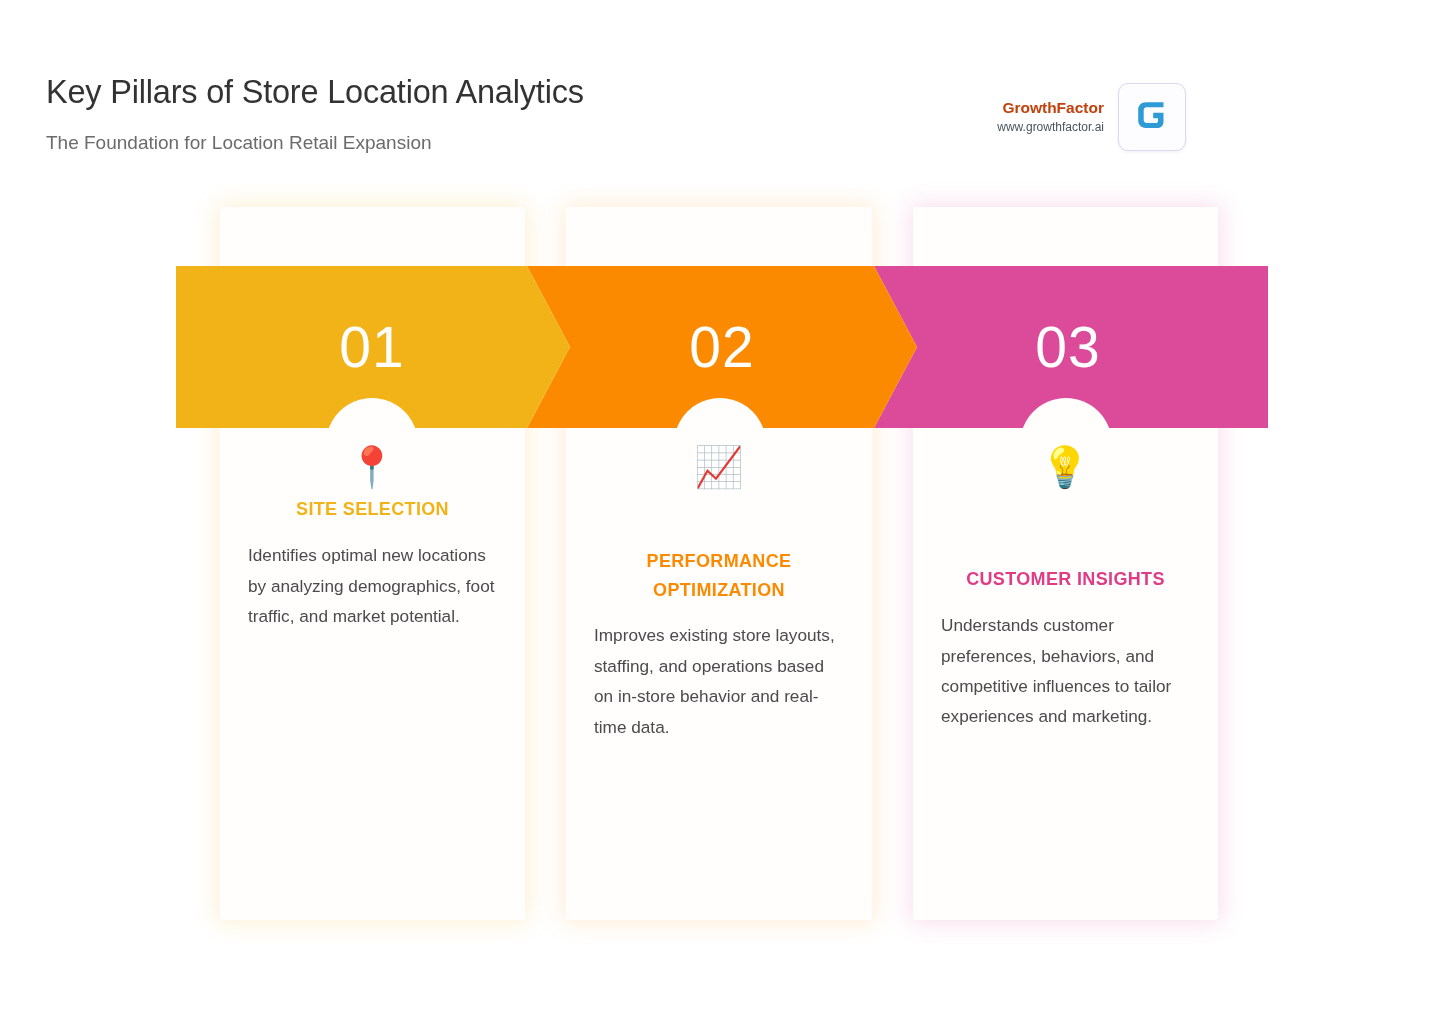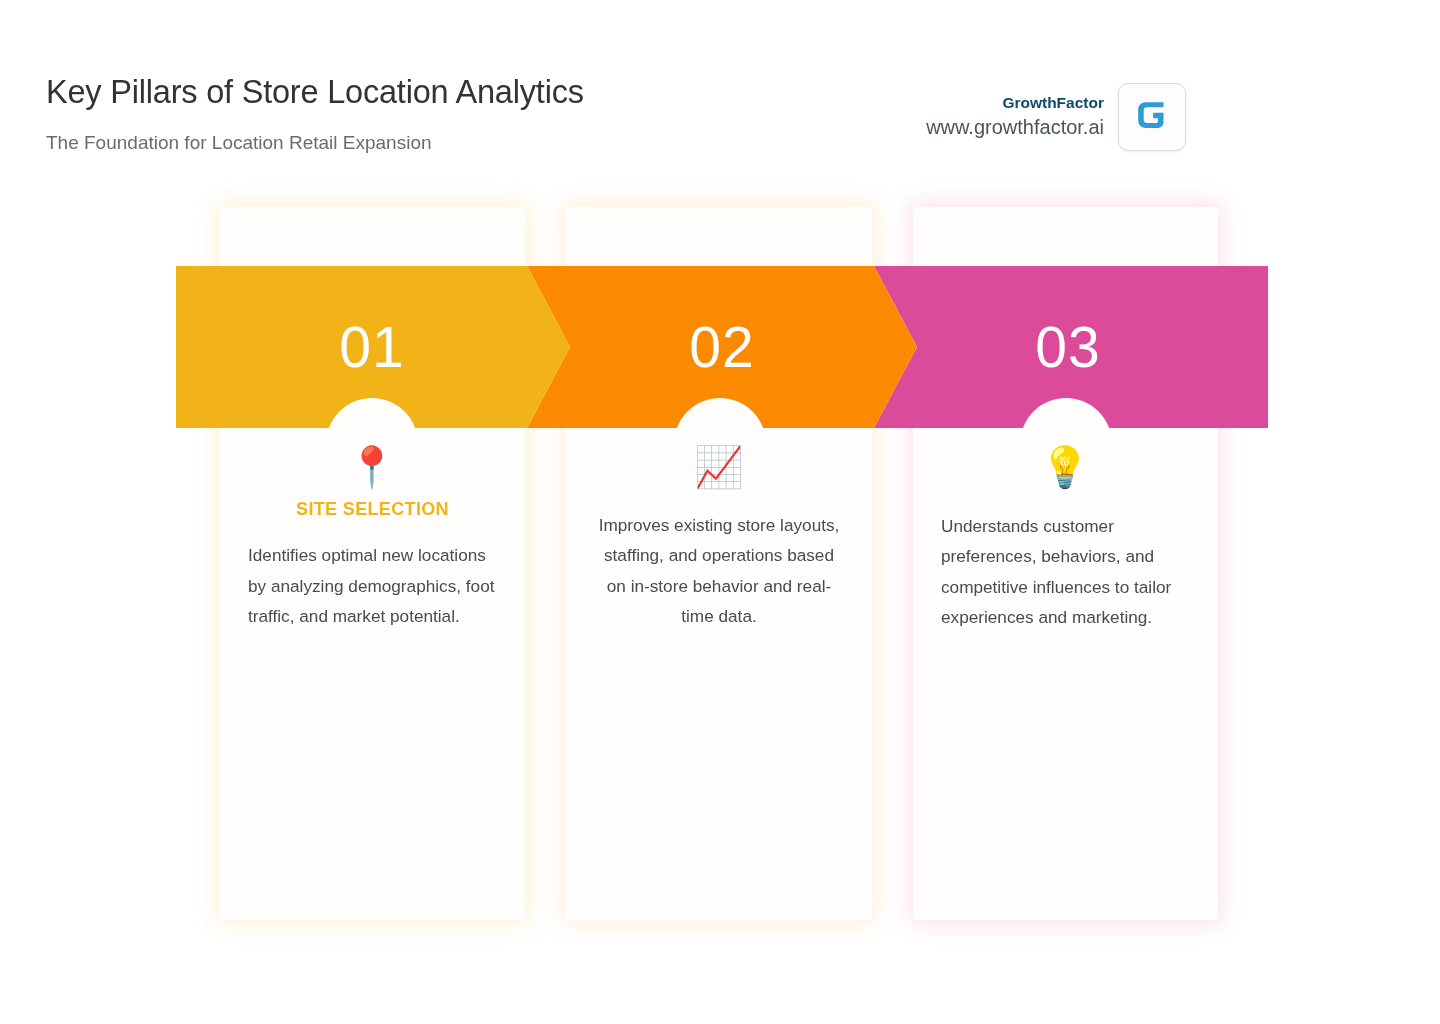--- a/index.html
+++ b/index.html
@@ -51,25 +51,25 @@
     align-items: center;
     gap: 14px;
   }
   #brand-text {
     text-align: right;
     line-height: 1.28;
   }
   #brand-name {
     font-size: 15.5px;
     font-weight: bold;
-    color: #0c4a6e;
+    color: #c2410c;
     white-space: nowrap;
   }
   #brand-url {
-    font-size: 20px;
+    font-size: 12px;
     font-weight: 400;
     color: #4a545c;
     white-space: nowrap;
     margin-top: 2px;
   }
   #brand-logo {
     width: 66px;
     height: 66px;
     border-radius: 10px;
     background: #fdfdff;
@@ -122,21 +122,21 @@
   #heading-2 { color: #FC8A00; margin-top: 52px; }
   #heading-3 { color: #E03B85; margin-top: 70px; }
 
   .card-desc {
     font-size: 17.2px;
     line-height: 1.77;
     color: #4b4b4b;
     margin-top: 16px;
     text-align: left;
   }
-  #desc-2 { margin-top: 15px; text-align: center; }
+  #desc-2 { margin-top: 15px; }
   #desc-3 { margin-top: 16px; }
 
   
   #banner {
     position: absolute;
     left: 176px;
     top: 266px;
     width: 1092px;
     height: 162px;
   }
@@ -187,27 +187,29 @@
   <div class="card-body">
     <div class="card-icon">📍</div>
     <div class="card-heading" id="heading-1">SITE SELECTION</div>
     <div class="card-desc" id="desc-1">Identifies optimal new locations by analyzing demographics, foot traffic, and market potential.</div>
   </div>
 </div>
 
 <div class="card" id="card-2">
   <div class="card-body">
     <div class="card-icon">📈</div>
+    <div class="card-heading" id="heading-2">PERFORMANCE OPTIMIZATION</div>
     <div class="card-desc" id="desc-2">Improves existing store layouts, staffing, and operations based on in-store behavior and real-time data.</div>
   </div>
 </div>
 
 <div class="card" id="card-3">
   <div class="card-body">
     <div class="card-icon">💡</div>
+    <div class="card-heading" id="heading-3">CUSTOMER INSIGHTS</div>
     <div class="card-desc" id="desc-3">Understands customer preferences, behaviors, and competitive influences to tailor experiences and marketing.</div>
   </div>
 </div>
 
 <div id="banner">
   <svg width="1092" height="162" viewBox="0 0 1092 162">
     <defs>
       <mask id="notch-mask">
         <rect x="0" y="0" width="1092" height="162" fill="#fff"></rect>
         <circle cx="196" cy="178" r="46" fill="#000"></circle>

